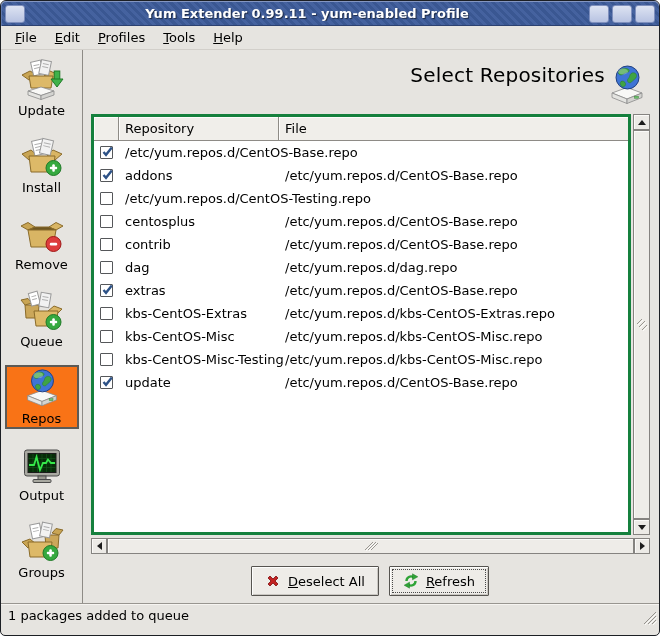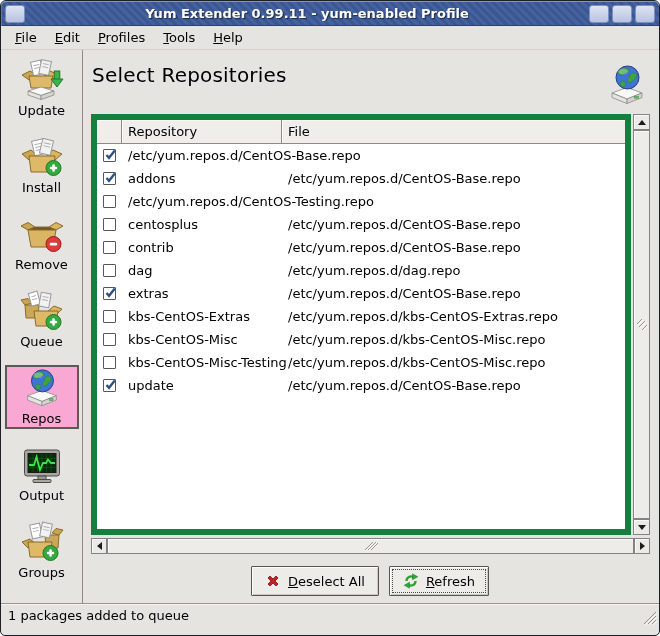--- a/index.html
+++ b/index.html
@@ -43,33 +43,33 @@
   .sidebar {
     width:82px; flex:0 0 auto; background:#E6E4E0;
     border-right:1px solid #8e8b86;
     display:flex; flex-direction:column; align-items:center; padding-top:7px;
   }
   .side-item {
     width:74px; height:64px; margin-bottom:13px;
     display:flex; flex-direction:column; align-items:center; justify-content:flex-end;
     border:2px solid transparent; cursor:default;
   }
-  .side-item.selected { border:2px solid #5c5a56; background:#f9a8d4; }
+  .side-item.selected { border:2px solid #5c5a56; background:#f97316; }
   .side-item .icon svg { width:44px; height:44px; display:block; }
   .side-label { font-size:13px; line-height:16px; }
 
   .main { flex:1; display:flex; flex-direction:column; padding:6px 9px 0 8px; min-width:0; }
-  .main-header { height:58px; display:flex; justify-content:space-between; align-items:flex-start; padding:7px 1px 0 1px; }
+  .main-header { height:58px; display:flex; justify-content:flex-end; align-items:flex-start; padding:7px 1px 0 1px; }
   .page-title { font-size:20px; font-weight:400; letter-spacing:.2px; }
   .header-icon svg { width:44px; height:46px; display:block; }
 
   
   .table-main { display:flex; height:421px; }
   .viewport {
-    flex:1; min-width:0; background:#fff; border:6px solid #15803d;
+    flex:1; min-width:0; background:#fff; border:3px solid #15803d;
     display:flex; flex-direction:column; overflow:hidden;
   }
   .header-row { display:flex; height:24px; flex:0 0 auto; background:#F0EEEA; }
   .hcell {
     display:flex; align-items:center; padding-left:6px; font-size:13px;
     border-right:1px solid #8e8b86; border-bottom:1px solid #8e8b86;
     box-shadow:inset 1px 1px 0 #fdfcfb; cursor:default;
   }
   .hcell.c0 { width:25px; flex:0 0 auto; }
   .hcell.c1 { width:160px; flex:0 0 auto; }

